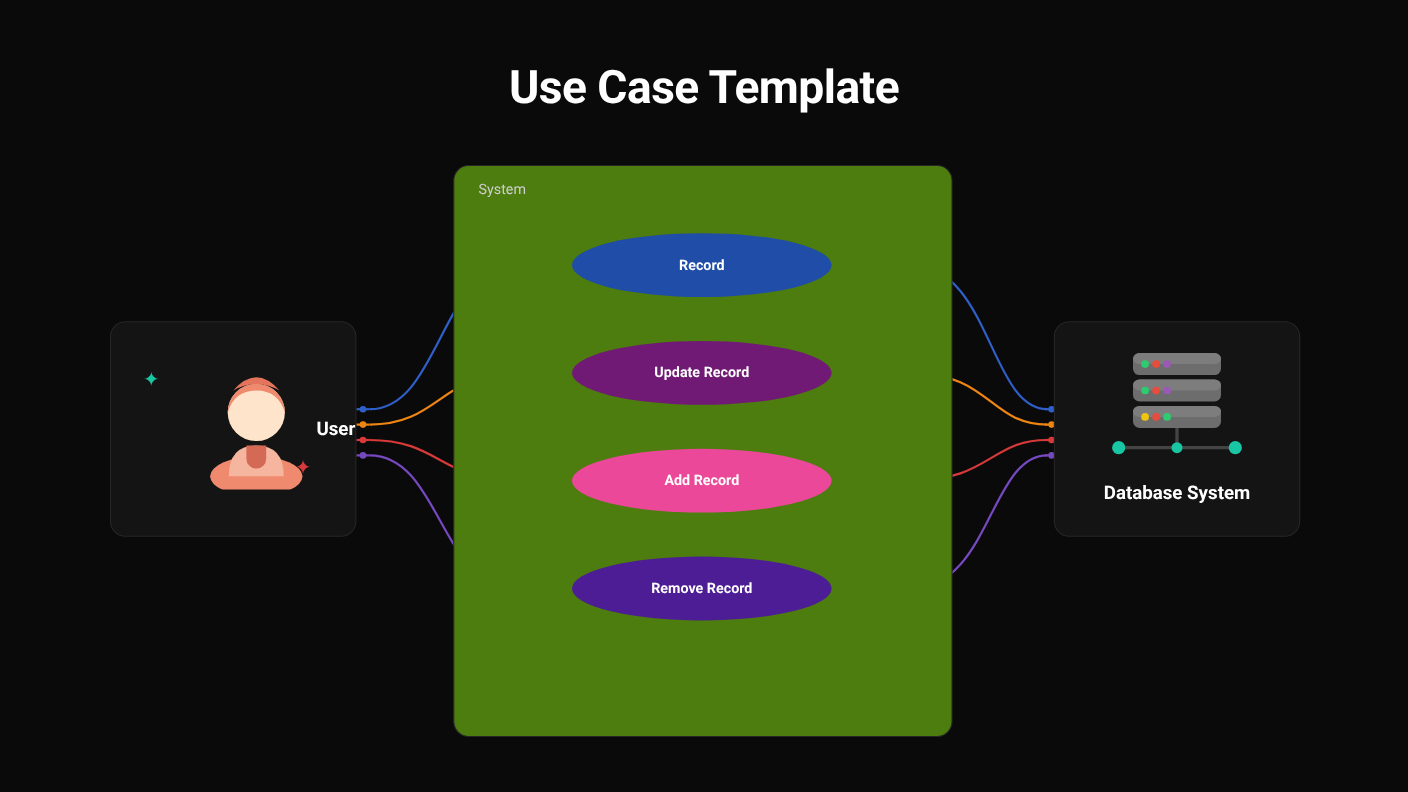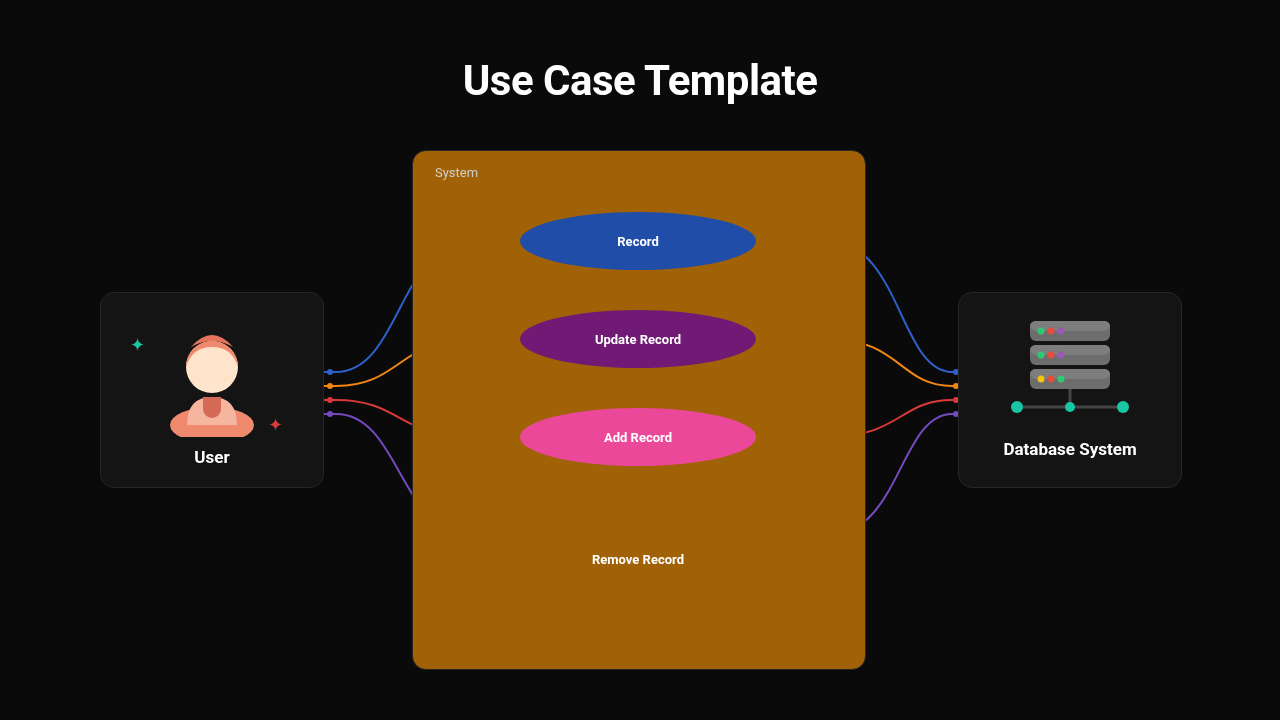--- a/index.html
+++ b/index.html
@@ -1,28 +1,28 @@
 <!DOCTYPE html>
 <html><head>
 <meta charset="utf-8">
 <style>
   html,body{margin:0;padding:0;width:1280px;height:720px;background:#0a0a0a;font-family:-apple-system,BlinkMacSystemFont,"Segoe UI",Roboto,Helvetica,Arial,sans-serif;color:#fff;overflow:hidden}
   .title{position:absolute;left:0;right:0;top:56px;text-align:center;font-size:42px;font-weight:700;letter-spacing:-0.5px}
   .panel{position:absolute;background:#141414;border:1px solid #262626;border-radius:14px}
-  .actor-panel{left:100px;top:292px;width:224px;height:196px;display:flex;flex-direction:column;align-items:center;justify-content:flex-end;padding-bottom:20px;box-sizing:border-box}
+  .actor-panel{left:100px;top:292px;width:224px;height:196px;display:flex;flex-direction:row;align-items:center;justify-content:flex-end;padding-bottom:0;box-sizing:border-box}
   .actor-label{font-weight:700;font-size:17px}
-  .system-panel{left:412px;top:150px;width:452px;height:518px;background:#a16207}
+  .system-panel{left:412px;top:150px;width:452px;height:518px;background:#4d7c0f}
   .system-label{position:absolute;left:22px;top:14px;font-size:13px;color:#cfcfcf}
   .db-panel{left:958px;top:292px;width:224px;height:196px;display:flex;flex-direction:column;align-items:center;justify-content:flex-end;padding-bottom:28px;box-sizing:border-box}
   .db-label{font-weight:700;font-size:17px}
   .ellipse{position:absolute;left:520px;width:236px;height:58px;border-radius:50%;display:flex;align-items:center;justify-content:center;font-weight:700;font-size:13px;color:#fff}
   .e1{top:212px;background:#1f4da8}
   .e2{top:310px;background:#701a75}
   .e3{top:408px;background:#ec4899}
-  .e4{top:530px;background:#a16207}
+  .e4{top:506px;background:#4c1d95}
   svg.conn{position:absolute;left:0;top:0;width:1280px;height:720px;pointer-events:none}
   svg .cn{fill:none;stroke-width:2}
   .spark{position:absolute;font-size:18px}
 </style>
 </head>
 <body>
 
 <div class="title">Use Case Template</div>
 
 <svg class="conn">

